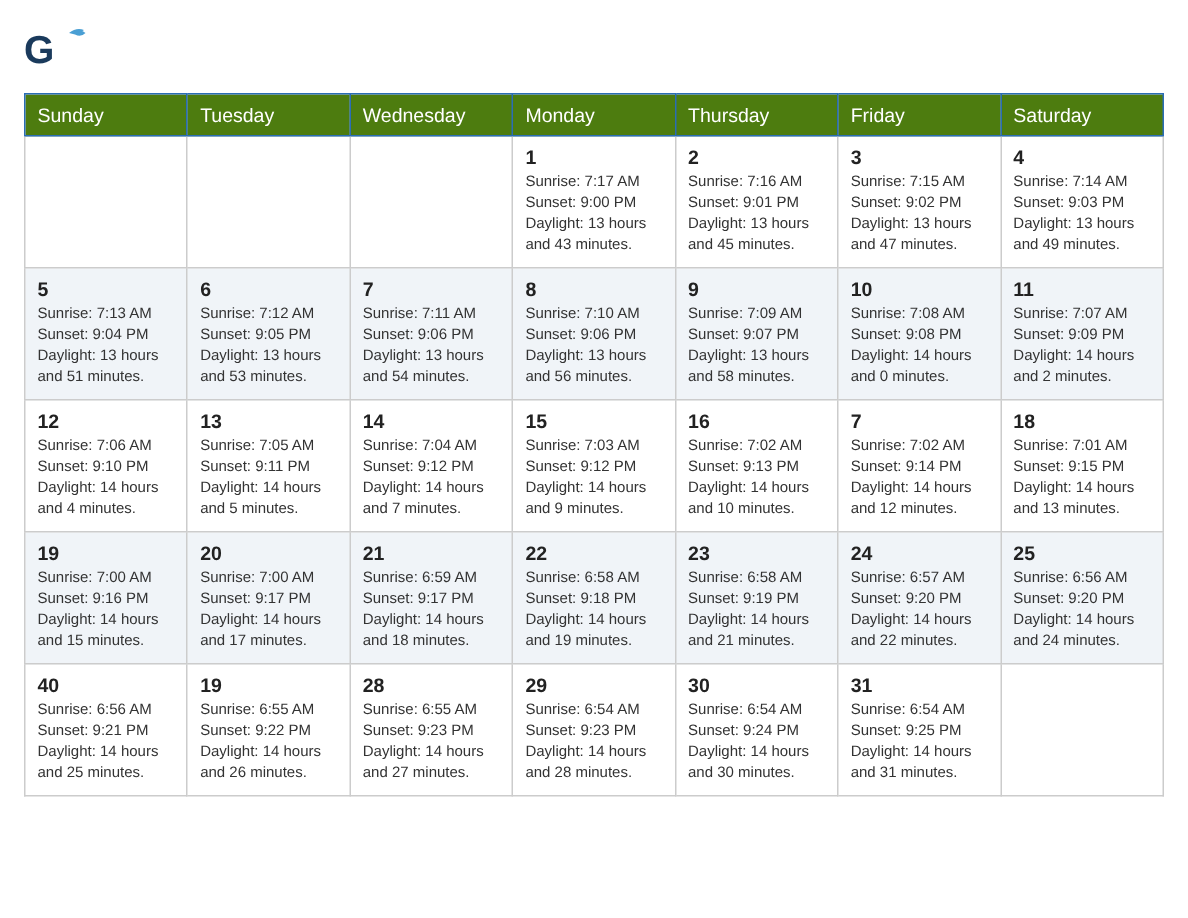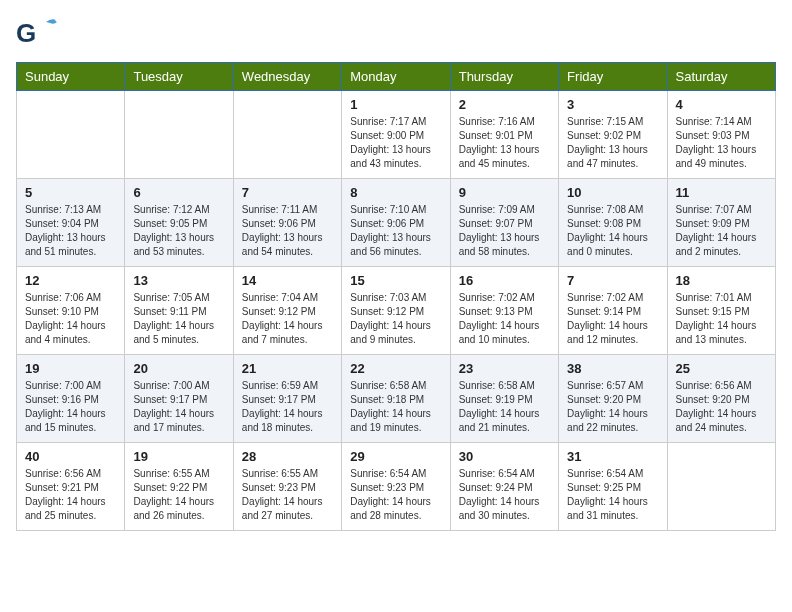--- a/index.html
+++ b/index.html
@@ -207,21 +207,21 @@
         </td>
         <td>
           <div class="day-number">22</div>
           <div class="cell-info">Sunrise: 6:58 AM<br>Sunset: 9:18 PM<br>Daylight: 14 hours<br>and 19 minutes.</div>
         </td>
         <td>
           <div class="day-number">23</div>
           <div class="cell-info">Sunrise: 6:58 AM<br>Sunset: 9:19 PM<br>Daylight: 14 hours<br>and 21 minutes.</div>
         </td>
         <td>
-          <div class="day-number">38</div>
+          <div class="day-number">24</div>
           <div class="cell-info">Sunrise: 6:57 AM<br>Sunset: 9:20 PM<br>Daylight: 14 hours<br>and 22 minutes.</div>
         </td>
         <td>
           <div class="day-number">25</div>
           <div class="cell-info">Sunrise: 6:56 AM<br>Sunset: 9:20 PM<br>Daylight: 14 hours<br>and 24 minutes.</div>
         </td>
       </tr>
       <tr>
         <td>
           <div class="day-number">40</div>

